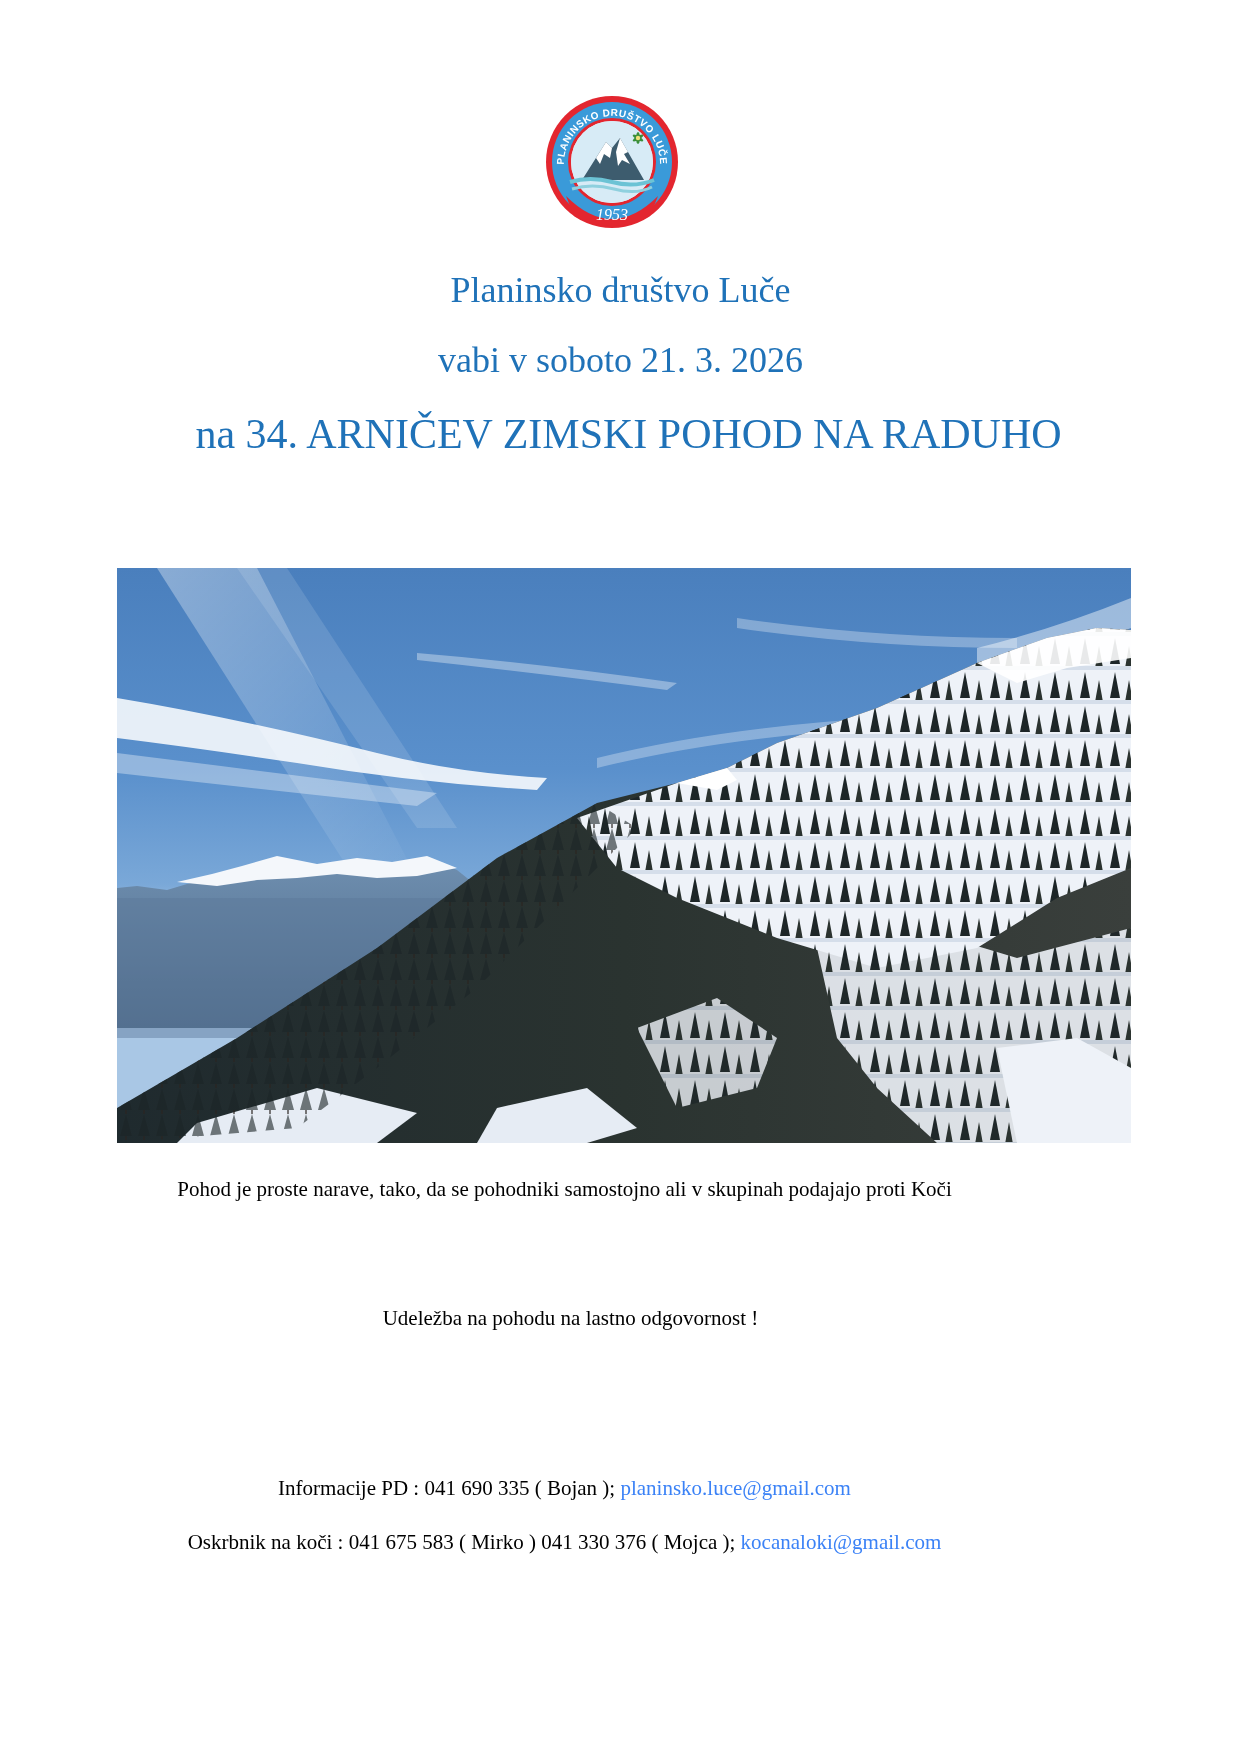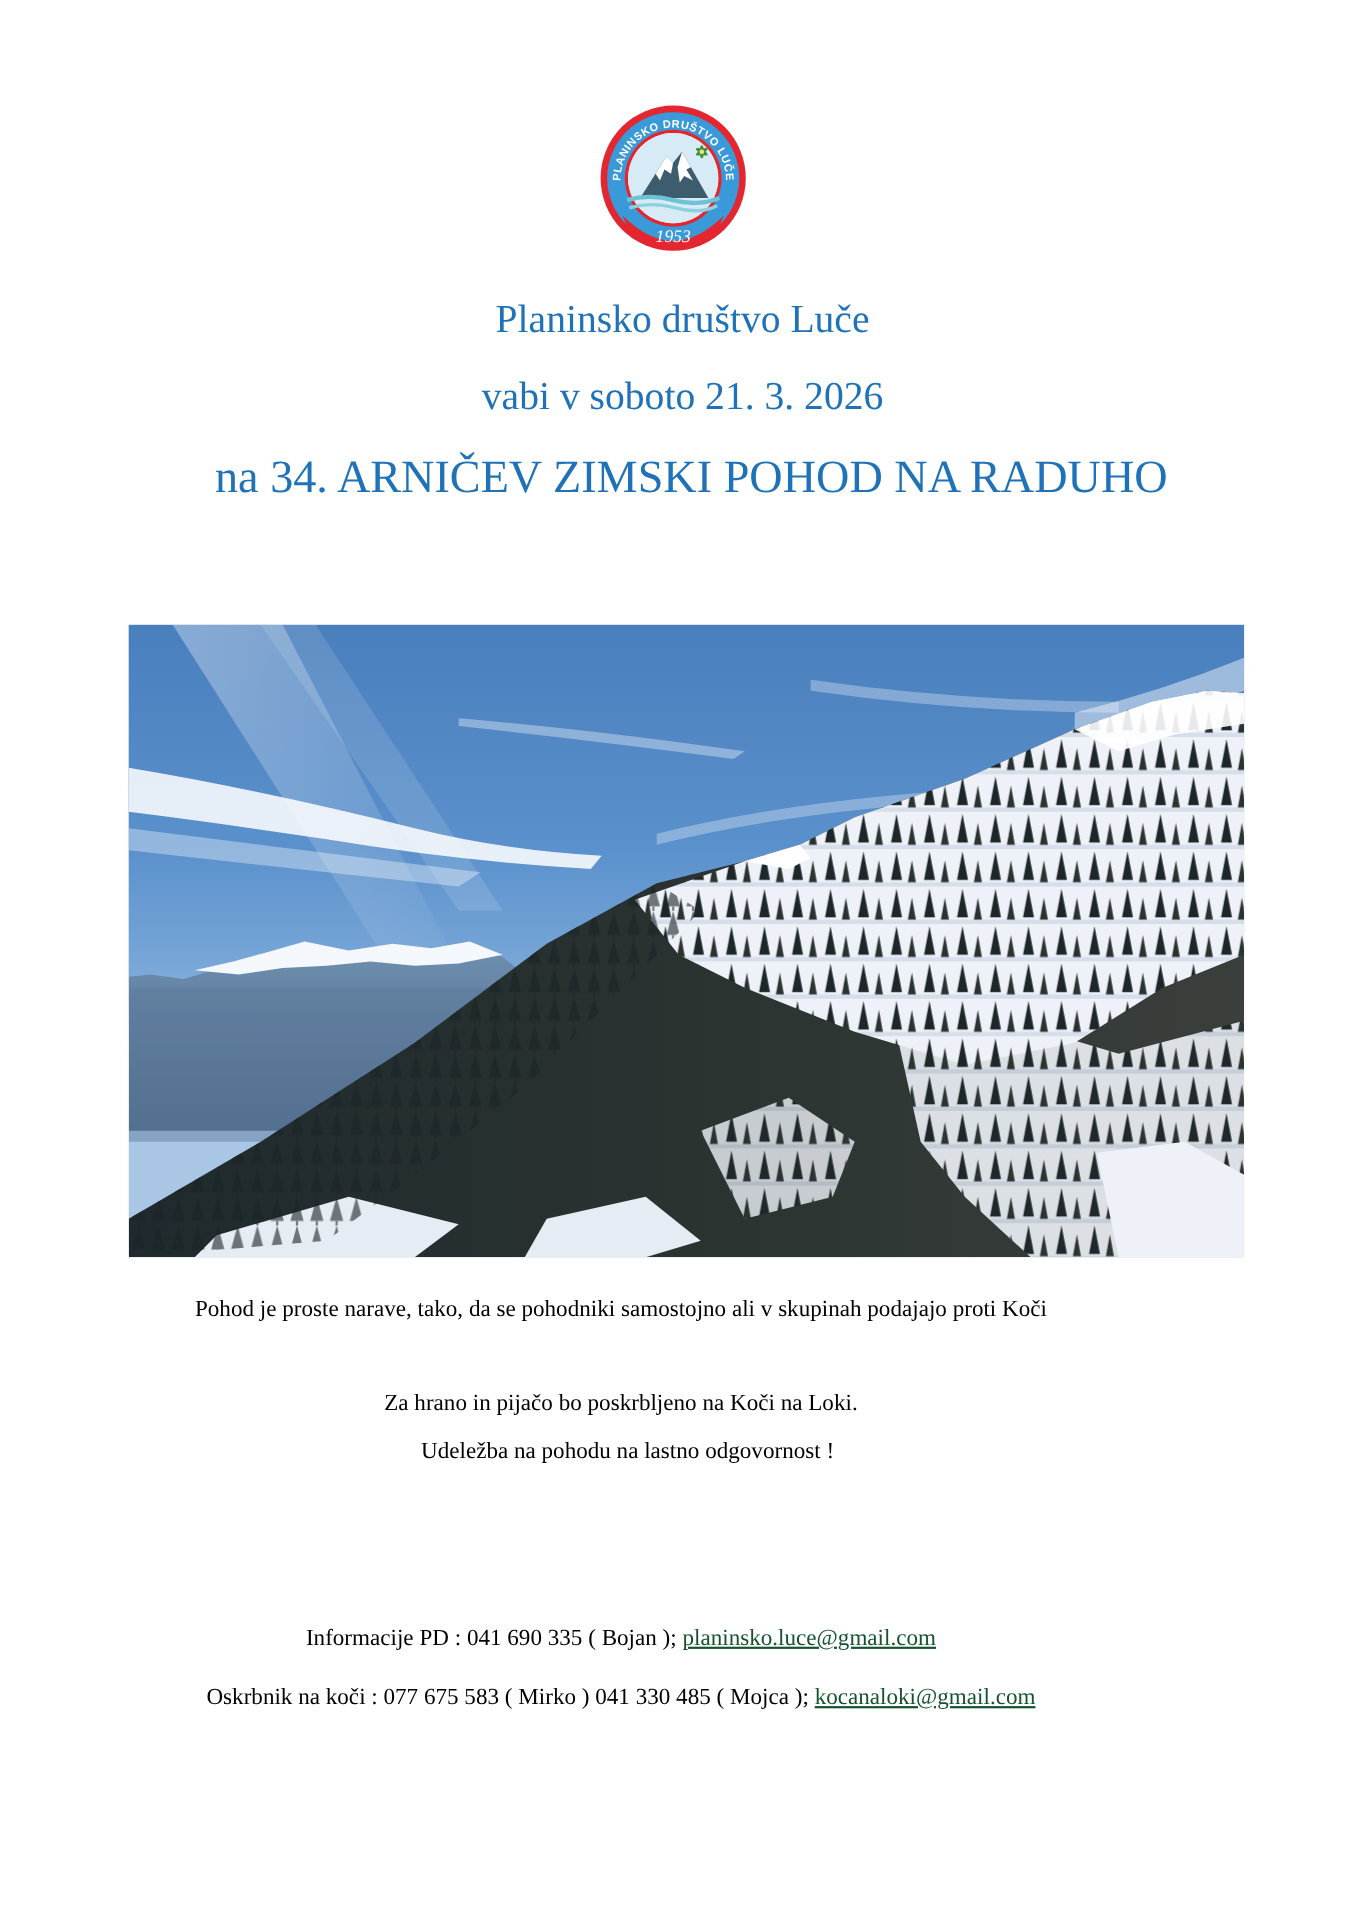--- a/index.html
+++ b/index.html
@@ -70,22 +70,21 @@
       white-space: nowrap;
     }
     .p1 { top: 1175px; }
     .p2 { top: 1261px; }
     .p3 { top: 1315px; }
     .p4 { top: 1304px; padding-left: 12px; }
     .c1 { top: 1474px; }
     .c2 { top: 1528px; }
 
     a.email {
-      color: #14532d;
-      text-decoration: underline;
+      color: #3b82f6;
     }
   </style>
 </head>
 <body>
 
 <div class="page">
 
   <div class="logo">
     <svg viewBox="0 0 144 140">
       <defs>
@@ -194,23 +193,22 @@
       <polygon points="380,540 470,520 520,560 470,575 360,575" fill="#e6ecf4"></polygon>
       <polygon points="880,480 960,470 1014,500 1014,575 900,575" fill="#eef2f8"></polygon>
 
       <polygon points="0,540 120,470 260,380 380,290 480,235 520,260 440,340 360,420 260,500 180,560 0,575" fill="url(#trees)" opacity="0.6"></polygon>
     </svg>
   </div>
 
   <div class="para p1">
     <div>Pohod je proste narave, tako, da se pohodniki samostojno ali v skupinah podajajo proti Koči</div>
   </div>
-  <div class="para p2">Za hrano in pijačo bo poskrbljeno na Koči na Loki.</div>
   <div class="para p4">Udeležba na pohodu na lastno odgovornost !</div>
 
   <div class="para c1">
     <span>Informacije PD :  041 690 335 ( Bojan ); </span><a class="email">planinsko.luce@gmail.com</a>
   </div>
   <div class="para c2">
-    <span>Oskrbnik na koči : 077 675 583 ( Mirko ) 041 330 485 ( Mojca ); </span><a class="email">kocanaloki@gmail.com</a>
+    <span>Oskrbnik na koči : 041 675 583 ( Mirko ) 041 330 376 ( Mojca ); </span><a class="email">kocanaloki@gmail.com</a>
   </div>
 
 </div>
 
 </body></html>

